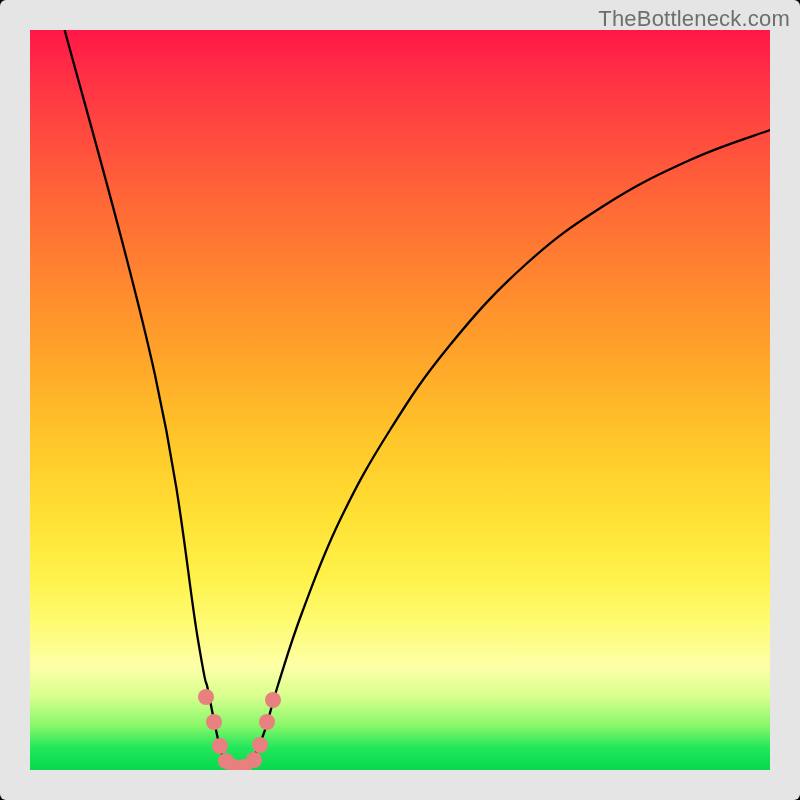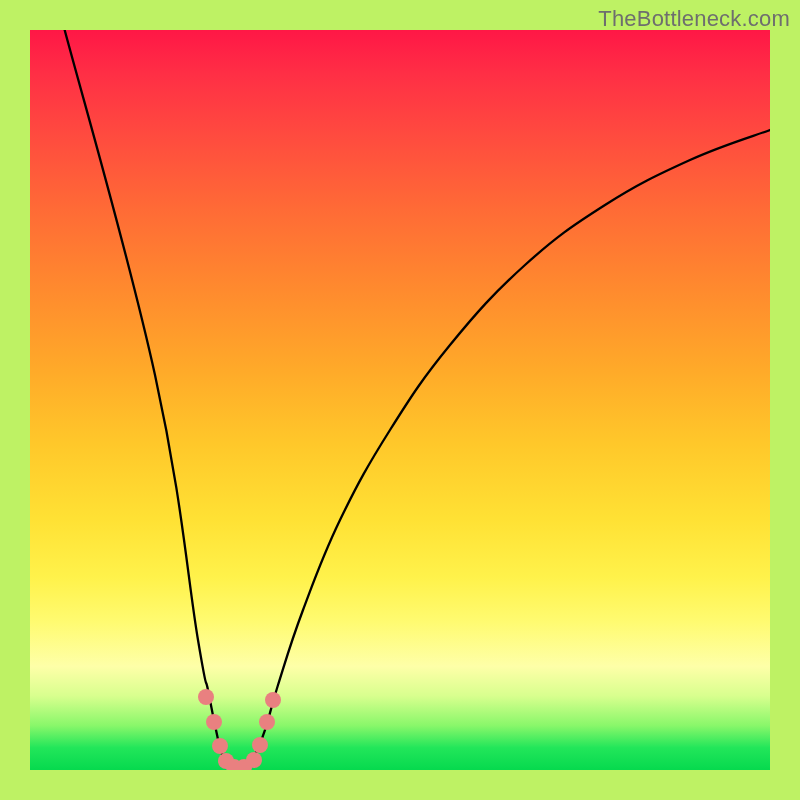--- a/index.html
+++ b/index.html
@@ -10,21 +10,22 @@
     background: #000;
     font-family: Arial, Helvetica, sans-serif;
     overflow: hidden;
   }
   .frame {
     position: absolute;
     left: 0;
     top: 0;
     width: 800px;
     height: 800px;
-    background: #bef264;
+    background: #e5e5e5;
+    border-radius: 6px;
   }
   .plot-area {
     position: absolute;
     left: 30px;
     top: 30px;
     width: 740px;
     height: 740px;
     
     background: linear-gradient(
       to bottom,

